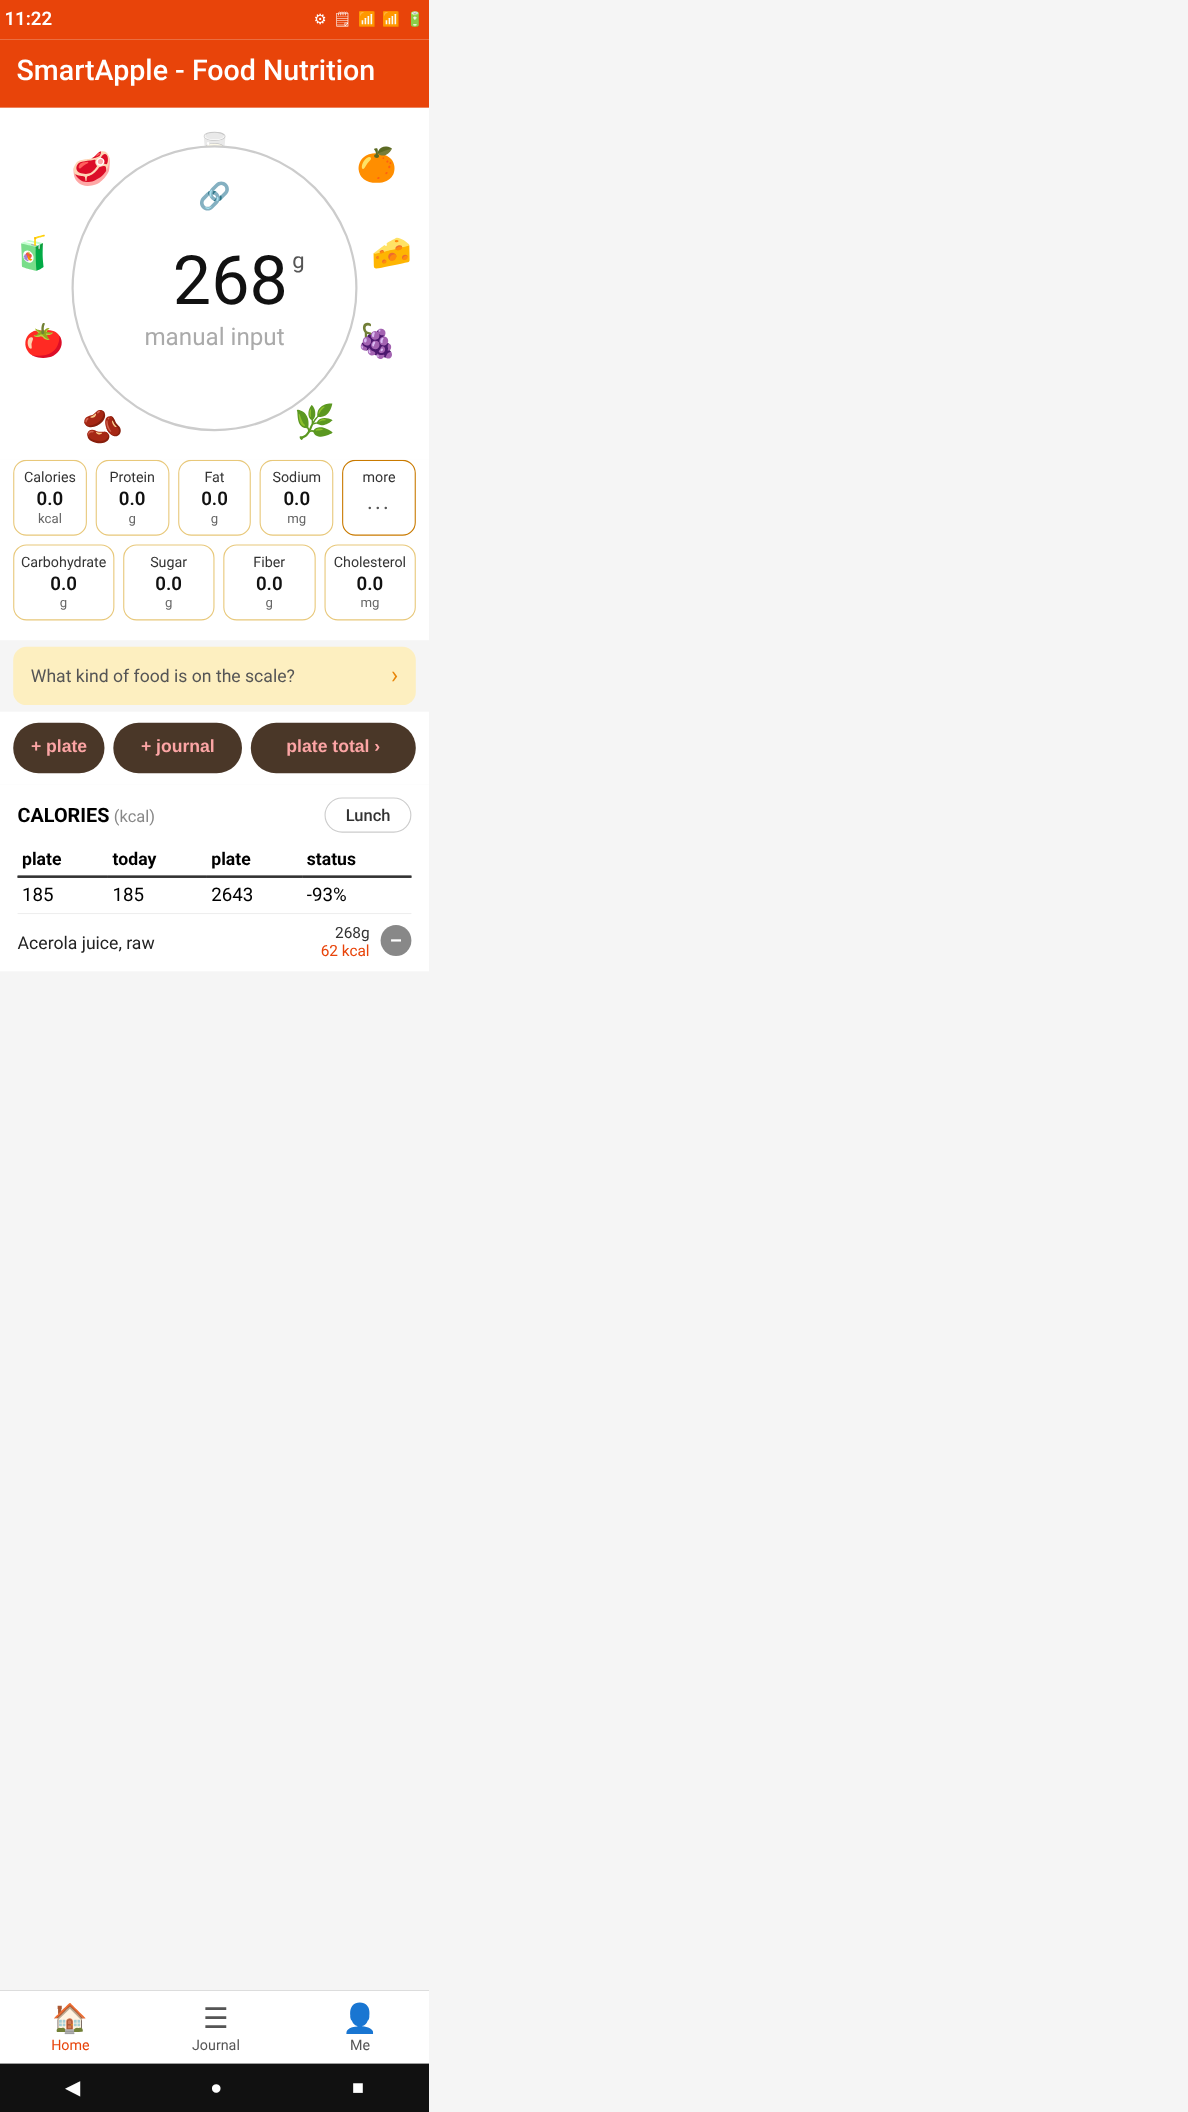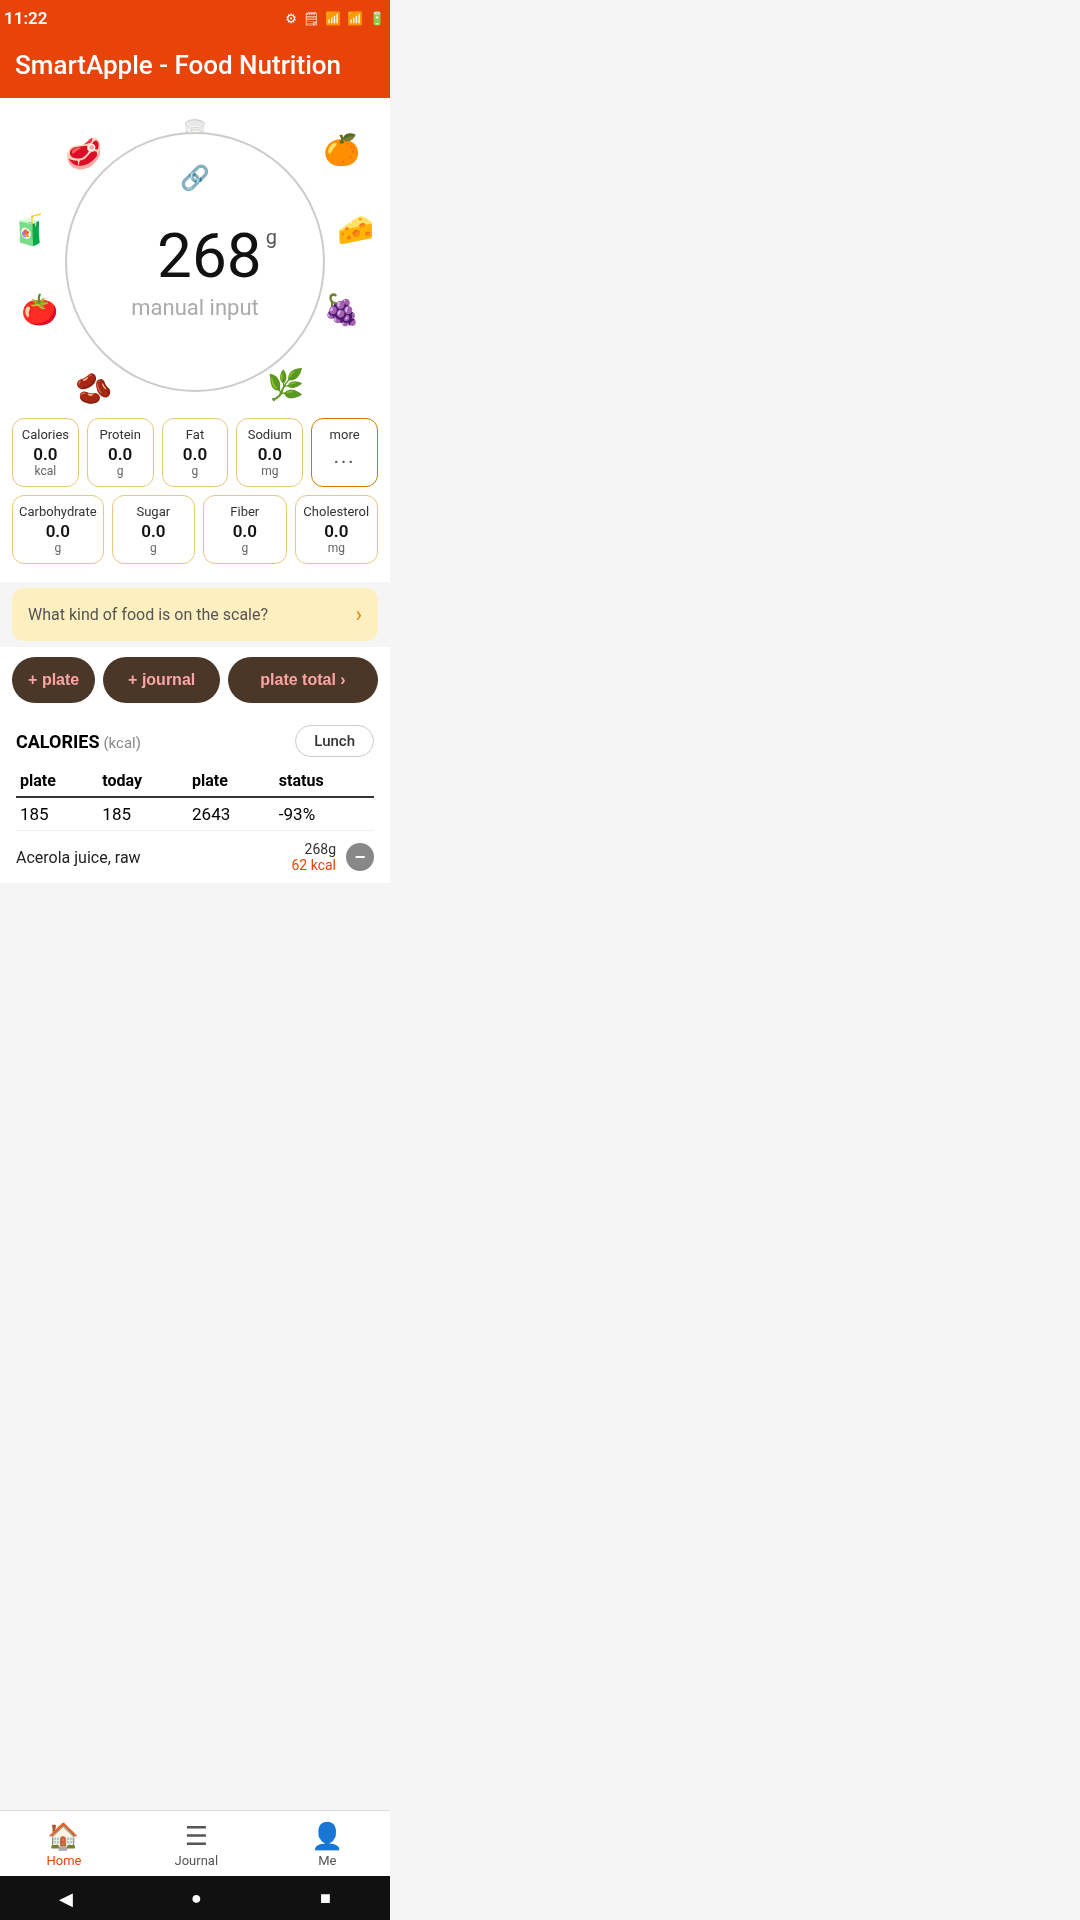--- a/index.html
+++ b/index.html
@@ -263,21 +263,21 @@
       align-items: center;
       padding: 10px 0;
       border-top: 1px solid #eee;
     }
     .food-item-name {
       font-size: 16px;
       color: #222;
     }
     .food-item-details {
       display: flex;
-      align-items: center;
+      align-items: flex-start;
       gap: 10px;
     }
     .food-item-grams {
       font-size: 14px;
       color: #333;
       text-align: right;
     }
     .food-item-kcal {
       font-size: 14px;
       color: #e8440a;

